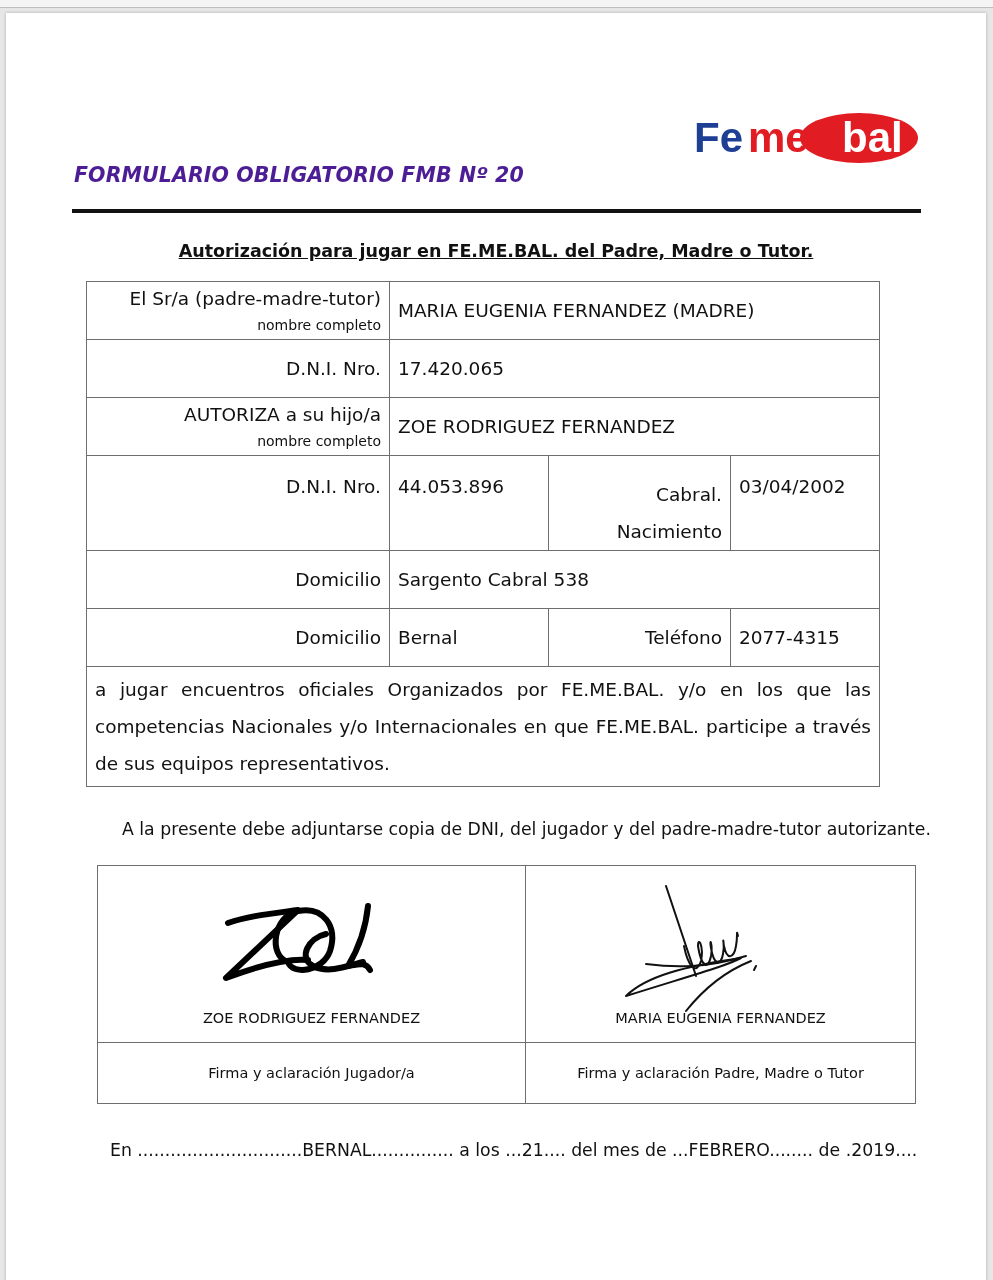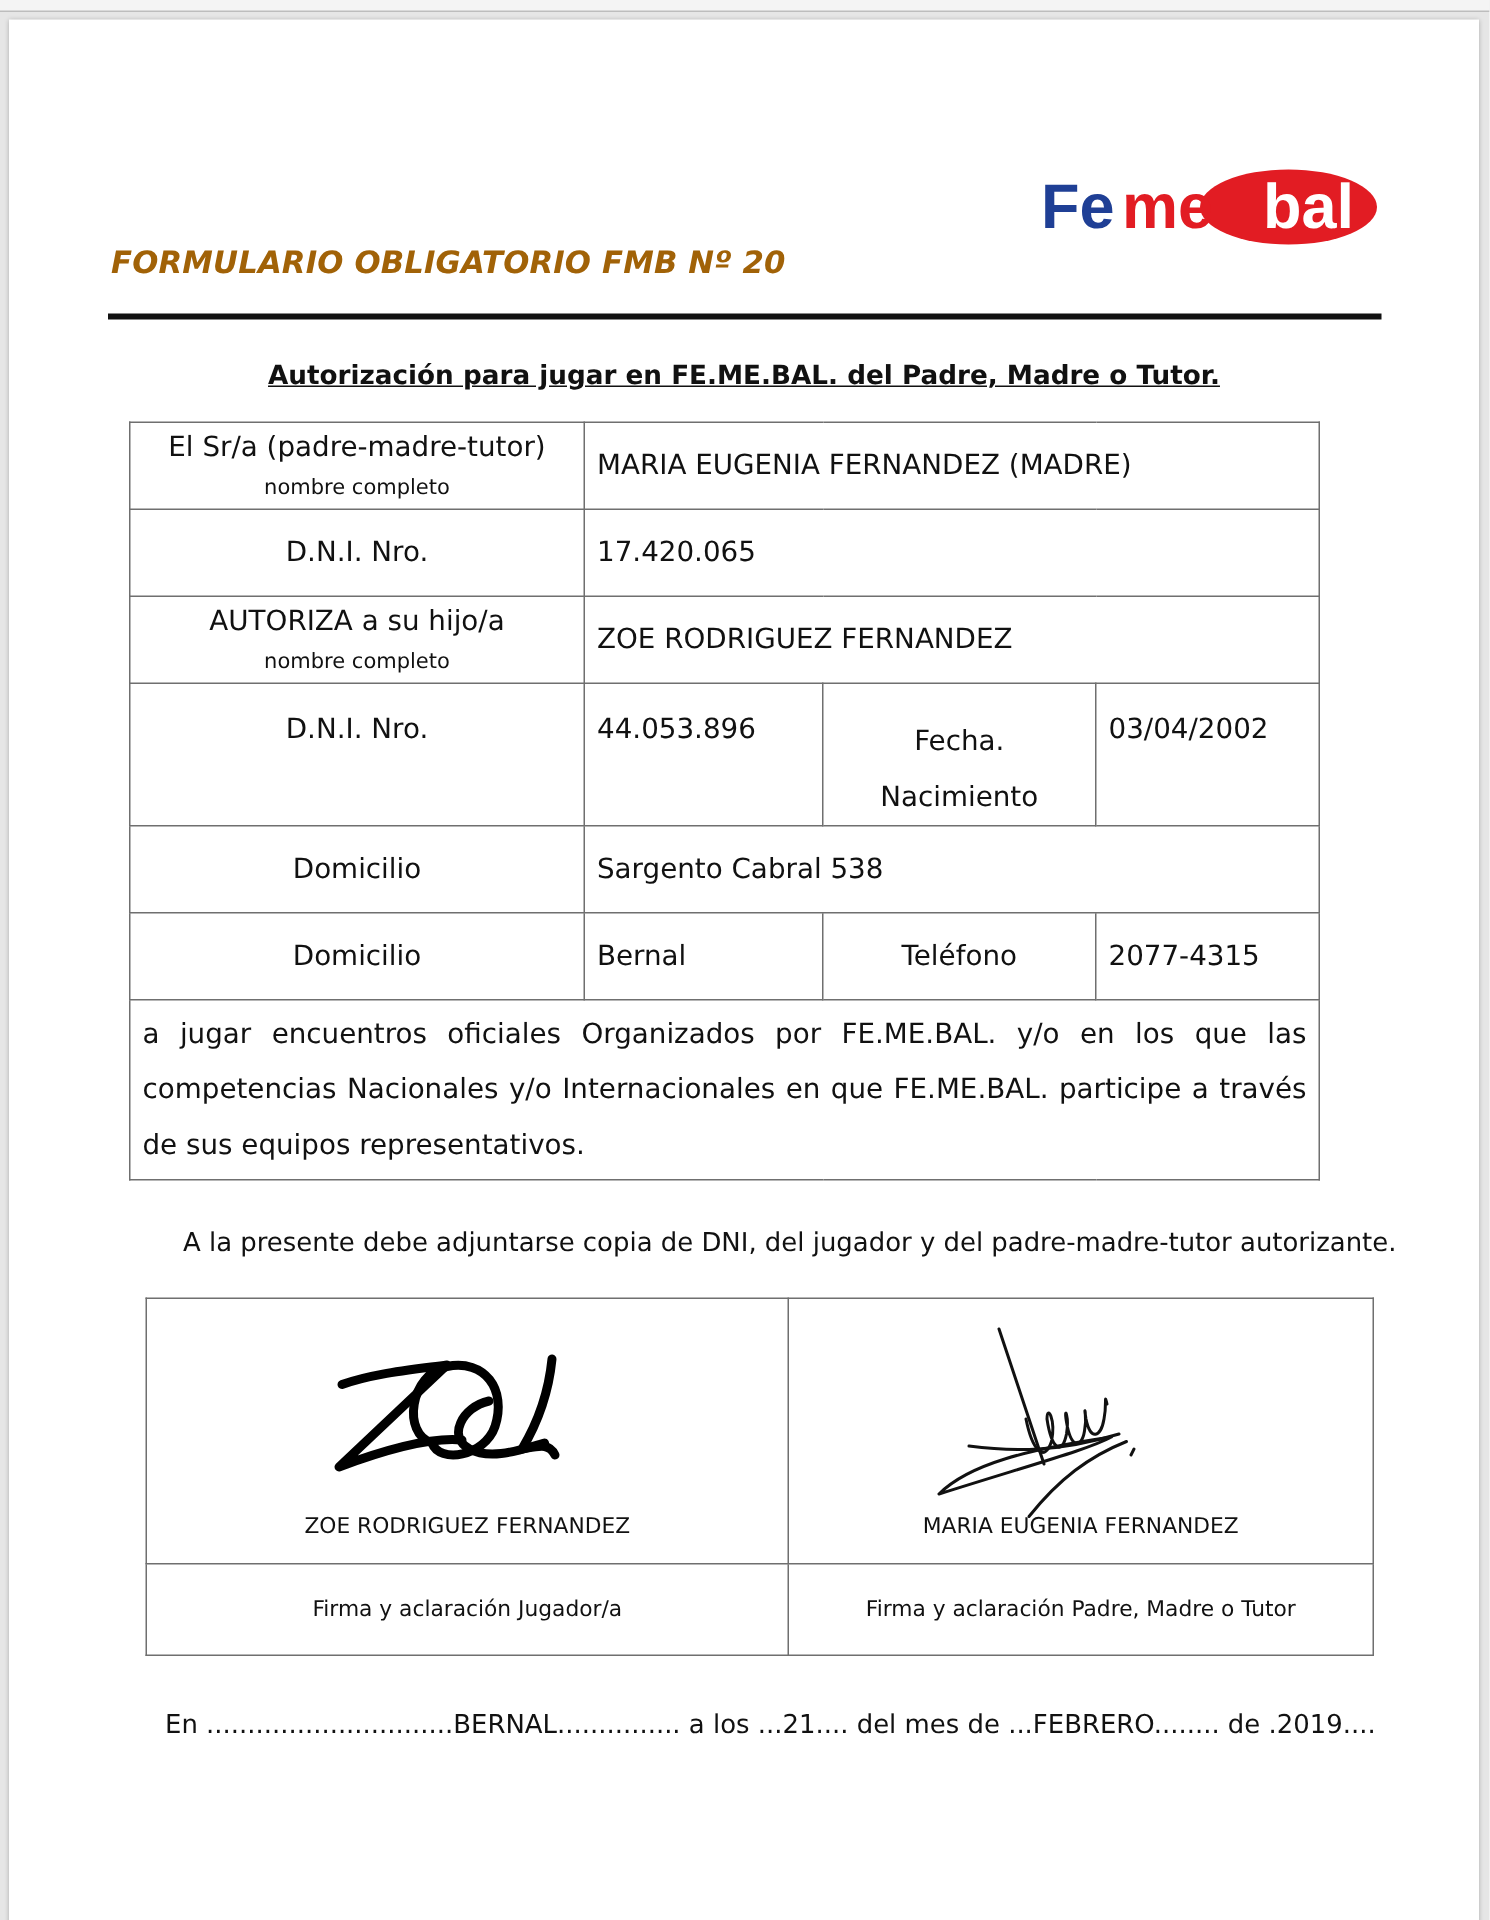--- a/index.html
+++ b/index.html
@@ -19,40 +19,40 @@
     background:#fff;
     box-shadow:0 0 3px rgba(0,0,0,0.25);
   }
   .logo {
     position:absolute; left:688px; top:96px; width:230px; height:60px;
   }
   .form-title {
     position:absolute; left:68px; top:150px;
     font-family:"DejaVu Sans", sans-serif;
     font-weight:bold; font-style:italic; font-size:20.5px;
-    letter-spacing:0.1px; color:#a16207;
+    letter-spacing:0.1px; color:#4c1d95;
   }
   .rule {
     position:absolute; left:66px; top:196px; width:849px; height:4px; background:#111;
   }
   .subtitle {
     position:absolute; left:0; top:228px; width:980px; text-align:center;
     font-weight:bold; font-size:17.5px; text-decoration:underline;
     font-family:"DejaVu Sans", sans-serif;
   }
   table.form {
     position:absolute; left:80px; top:268px; width:793px;
     border-collapse:collapse; table-layout:fixed;
     font-family:"DejaVu Sans", sans-serif;
     font-size:18.5px;
   }
   table.form td {
     border:1.5px solid #6f6f6f; padding:0 8px; vertical-align:middle;
   }
-  td.lbl { text-align:center;margin-top:44px; }
+  td.lbl { text-align:right;margin-top:44px; }
   .small { display:block; font-size:14px; margin-top:8px; }
   .para {
     font-size:18.5px; line-height:37px; text-align:justify;
     text-align-last:left; padding:4px 8px !important;
   }
   .note {
     position:absolute; left:68px; top:806px;
     font-family:"DejaVu Sans", sans-serif; font-size:17.3px;margin-left:48px;
   }
   table.sig {
@@ -114,21 +114,21 @@
       <td class="lbl">
         <span>AUTORIZA a su hijo/a</span>
         <span class="small">nombre completo</span>
       </td>
       <td colspan="3">ZOE RODRIGUEZ FERNANDEZ</td>
     </tr>
     <tr style="height:95px">
       <td class="lbl" style="vertical-align:top;padding-top:20px">D.N.I. Nro.</td>
       <td style="vertical-align:top;padding-top:20px">44.053.896</td>
       <td class="lbl" style="vertical-align:top;padding-top:20px;line-height:37px">
-        <span>Fecha.</span><br>
+        <span>Cabral.</span><br>
         <span>Nacimiento</span>
       </td>
       <td style="vertical-align:top;padding-top:20px">03/04/2002</td>
     </tr>
     <tr style="height:58px">
       <td class="lbl">Domicilio</td>
       <td colspan="3">Sargento Cabral 538</td>
     </tr>
     <tr style="height:58px">
       <td class="lbl">Domicilio</td>

